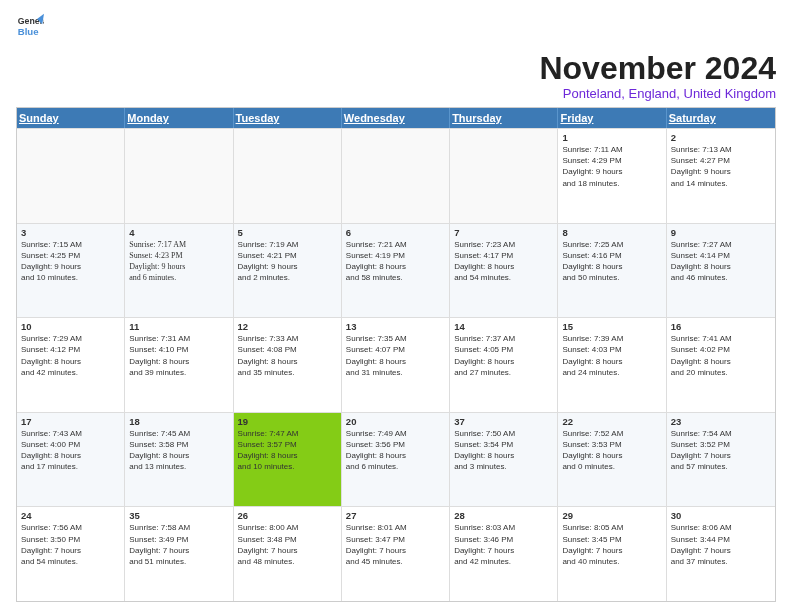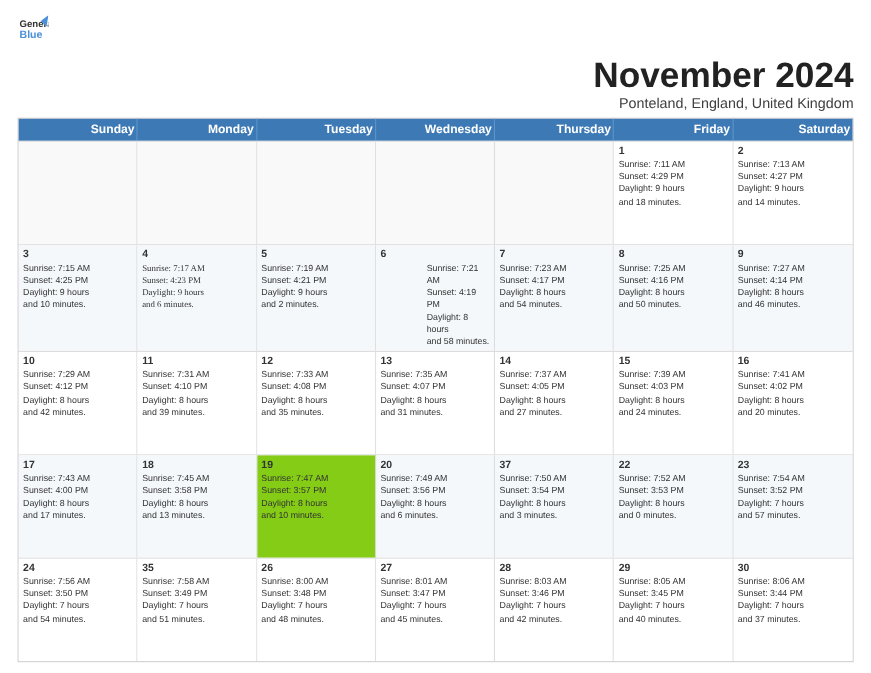--- a/index.html
+++ b/index.html
@@ -37,41 +37,42 @@
     }
     .month-title {
       font-size: 32px;
       font-weight: bold;
       color: #222;
       line-height: 1;
       margin-top: 40px;
     }
     .location {
       font-size: 13px;
-      color: #404040;
+      color: #6d28d9;
       margin-top: 2px;
     }
     .calendar {
       flex: 1;
       display: flex;
       flex-direction: column;
       border: 1px solid #ccc;
     }
     .cal-header-row {
       display: grid;
       grid-template-columns: repeat(7, 1fr);
       background: #3d7ab5;
     }
     .cal-header-cell {
       color: #fff;
       font-size: 11px;
       font-weight: bold;
-      text-align: right;
+      text-align: left;
       padding: 4px 2px;
       border-right: 1px solid #5a95cc;
+      text-decoration: underline;
     }
     .cal-header-cell:last-child { border-right: none; }
     .cal-body {
       flex: 1;
       display: flex;
       flex-direction: column;
     }
     .cal-row {
       display: grid;
       grid-template-columns: repeat(7, 1fr);
@@ -167,21 +168,21 @@
           </div>
           <div class="cal-cell" style="background: rgb(245, 248, 251);">
             <div class="day-num">5</div>
             <div class="day-info" style="white-space: pre-line;">Sunrise: 7:19 AM
 Sunset: 4:21 PM
 Daylight: 9 hours
 and 2 minutes.</div>
           </div>
           <div class="cal-cell" style="background: rgb(245, 248, 251);">
             <div class="day-num">6</div>
-            <div class="day-info" style="white-space: pre-line; margin-left: 42px;">Sunrise: 7:21 AM
+            <div class="day-info" style="white-space: pre-line;">Sunrise: 7:21 AM
 Sunset: 4:19 PM
 Daylight: 8 hours
 and 58 minutes.</div>
           </div>
           <div class="cal-cell" style="background: rgb(245, 248, 251);">
             <div class="day-num">7</div>
             <div class="day-info" style="white-space: pre-line;">Sunrise: 7:23 AM
 Sunset: 4:17 PM
 Daylight: 8 hours
 and 54 minutes.</div>

